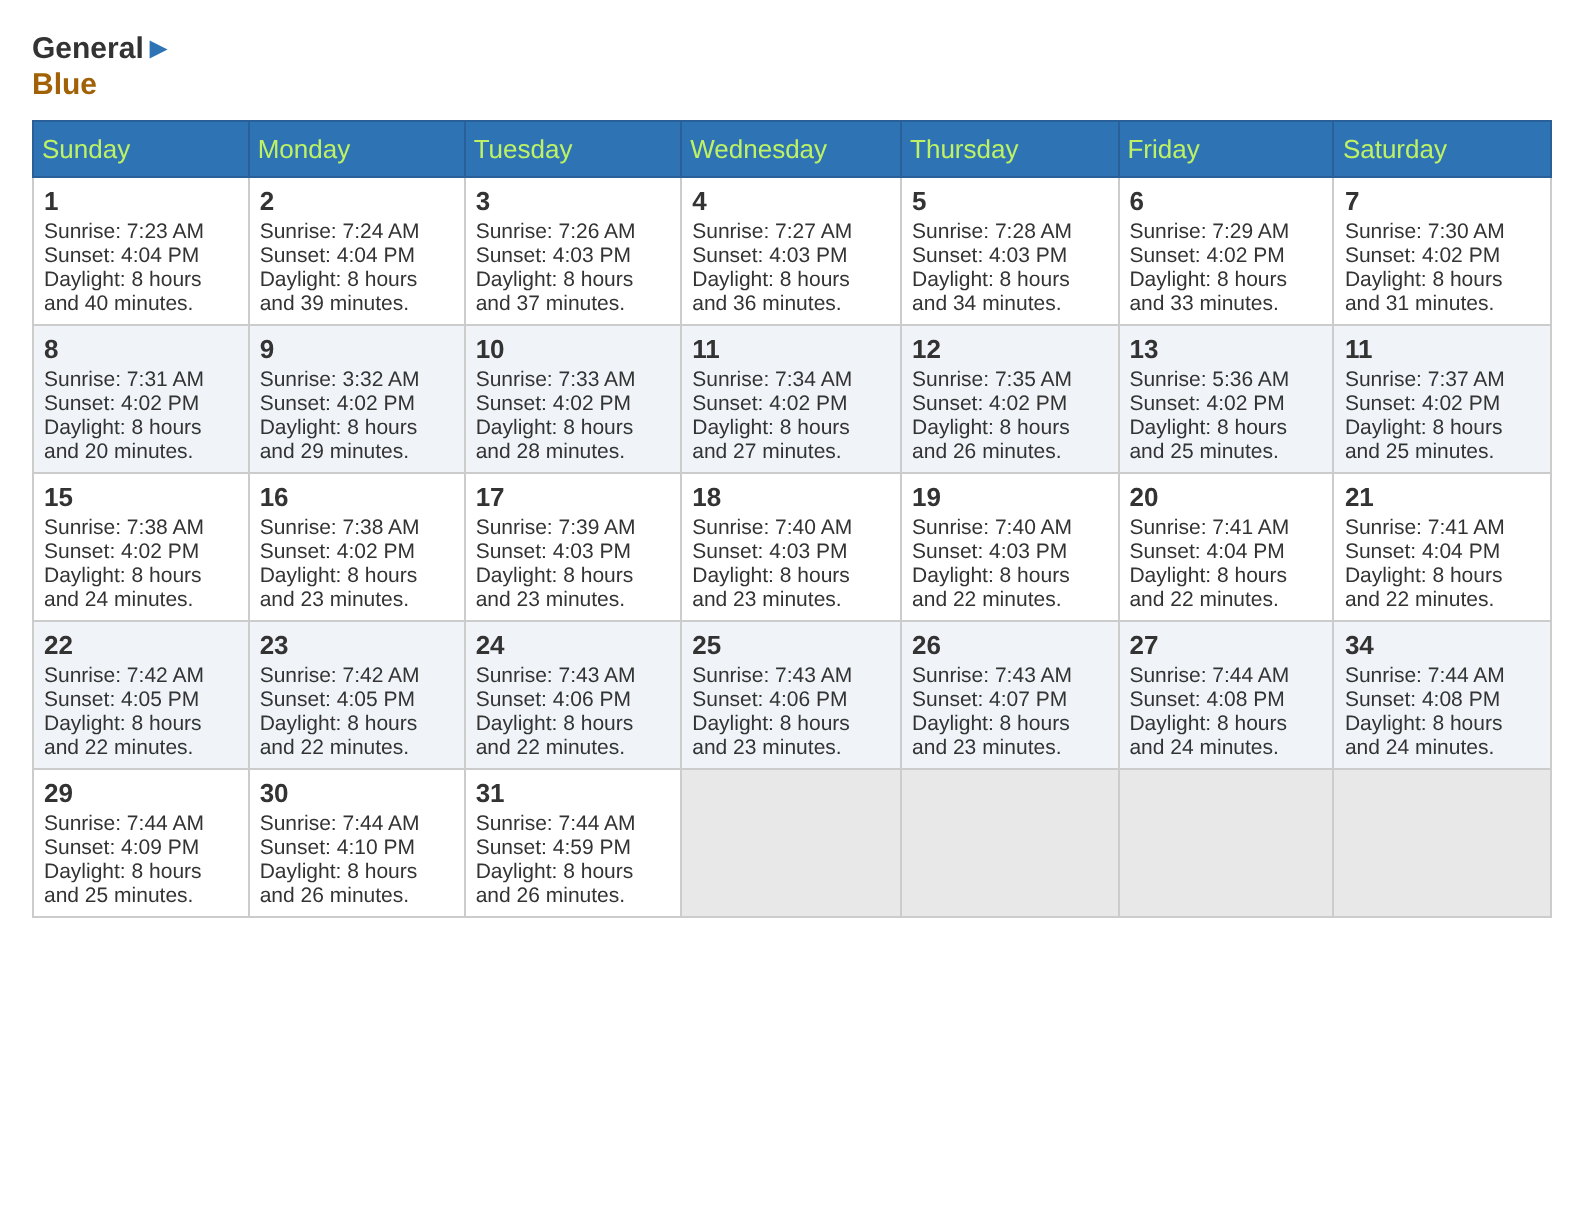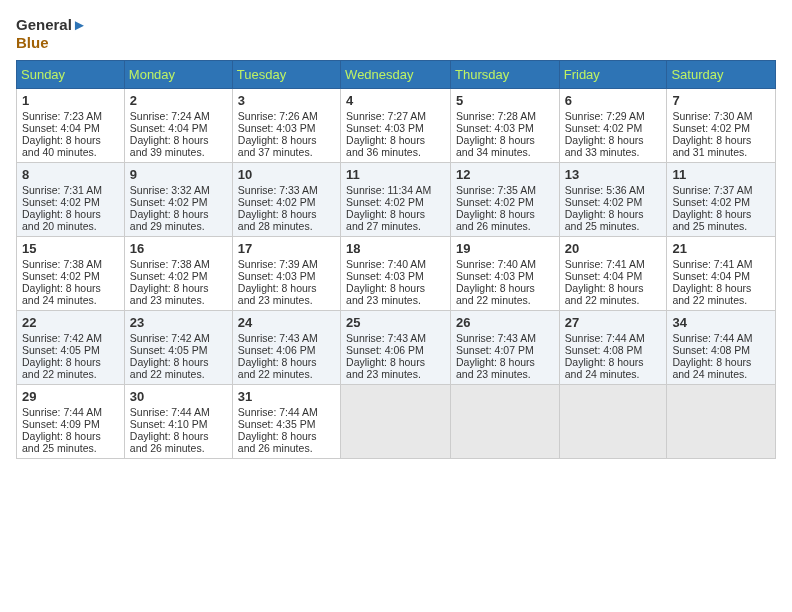--- a/index.html
+++ b/index.html
@@ -171,21 +171,21 @@
         </td>
         <td>
           <span class="day-num">10</span>
           <div>Sunrise: 7:33 AM</div>
           <div>Sunset: 4:02 PM</div>
           <div>Daylight: 8 hours</div>
           <div>and 28 minutes.</div>
         </td>
         <td>
           <span class="day-num">11</span>
-          <div>Sunrise: 11:34 AM</div>
+          <div>Sunrise: 7:34 AM</div>
           <div>Sunset: 4:02 PM</div>
           <div>Daylight: 8 hours</div>
           <div>and 27 minutes.</div>
         </td>
         <td>
           <span class="day-num">12</span>
           <div>Sunrise: 7:35 AM</div>
           <div>Sunset: 4:02 PM</div>
           <div>Daylight: 8 hours</div>
           <div>and 26 minutes.</div>
@@ -318,21 +318,21 @@
         <td>
           <span class="day-num">30</span>
           <div>Sunrise: 7:44 AM</div>
           <div>Sunset: 4:10 PM</div>
           <div>Daylight: 8 hours</div>
           <div>and 26 minutes.</div>
         </td>
         <td>
           <span class="day-num">31</span>
           <div>Sunrise: 7:44 AM</div>
-          <div>Sunset: 4:35 PM</div>
+          <div>Sunset: 4:59 PM</div>
           <div>Daylight: 8 hours</div>
           <div>and 26 minutes.</div>
         </td>
         <td class="empty-cell"></td>
         <td class="empty-cell"></td>
         <td class="empty-cell"></td>
         <td class="empty-cell"></td>
       </tr>
     </tbody>
 </table>

